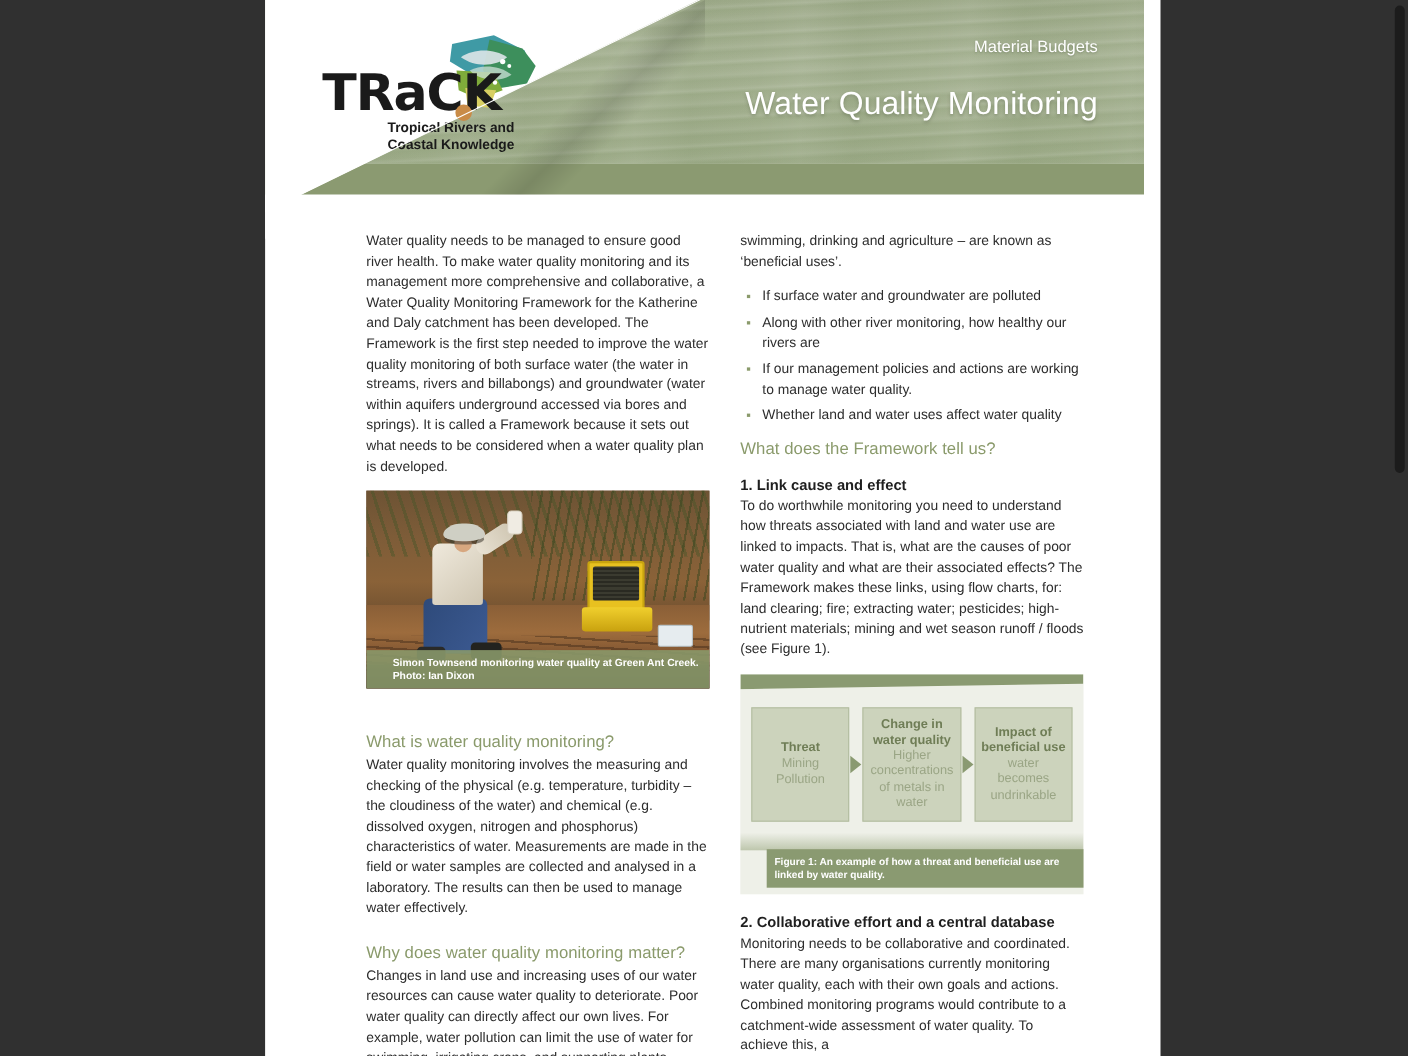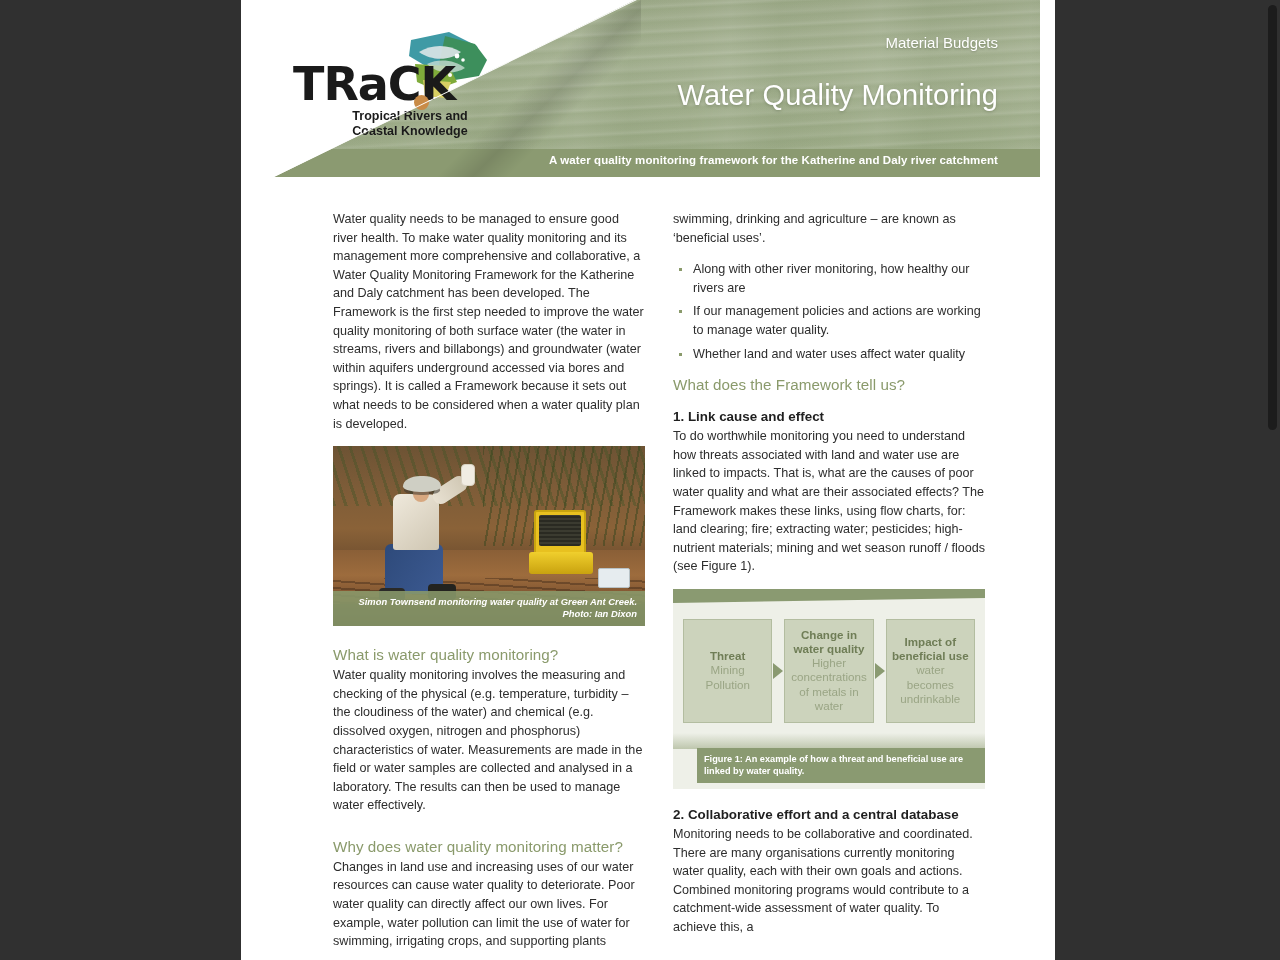--- a/index.html
+++ b/index.html
@@ -210,24 +210,23 @@
              background: repeating-linear-gradient(0deg,#2a2a22 0 2px,#3b3b30 2px 4px); }
   #ph-case2{ left:196px; top:106px; width:64px; height:22px; border-radius:3px;
              background: linear-gradient(180deg,#f0cf2d,#c9a20f); }
   #ph-box  { left:265px; top:122px; width:32px; height:20px; border-radius:2px;
              background:#e6ecef; border:1px solid #b8c2c6; }
   #photo-caption {
     position: absolute; left: 0; bottom: 0;
     width: 312px;
     background: rgba(138,154,107,0.88);
     color: #ffffff;
-    font-size: 9.4px; font-style: italic; font-weight: bold;
+    font-size: 9.4px; font-weight: bold;
     line-height: 12px;
-    padding: 5px 8px 6px 1px;
-    text-align: right;
+    padding: 5px 8px 6px 24px;
   }
 
   
   #flow-figure {
     position: relative;
     margin: 8px 0 14px 0;
     width: 312px; height: 200px;
     background: #eef0e8;
     overflow: hidden;
   }
@@ -274,21 +273,20 @@
 
 <div id="viewer">
 
   <div id="page">
 
     <div id="header-band"></div>
     <div id="header-subbar"></div>
 
     <div id="kicker">Material Budgets</div>
     <h1 id="doc-title">Water Quality Monitoring</h1>
-    <div id="subbar-text">A water quality monitoring framework for the Katherine and Daly river catchment</div>
 
     <div id="fold-white"></div>
     <div id="fold-shadow"></div>
     <div id="fold-page-cover"></div>
 
     <div id="logo">
       <svg id="logo-mark" width="85" height="78" viewBox="0 0 85 78">
         <path d="M6 10 L44 2 L72 16 L78 34 L56 44 L24 38 L4 26 Z" fill="#3f9aa5"></path>
         <path d="M40 6 L70 14 L82 30 L74 46 L50 50 L34 34 Z" fill="#3d8f5c"></path>
         <path d="M10 34 L44 36 L52 52 L30 60 L12 52 Z" fill="#7fab3a"></path>
@@ -335,33 +333,34 @@
             <div class="ph" id="ph-hat"></div>
             <div class="ph" id="ph-boot1"></div>
             <div class="ph" id="ph-boot2"></div>
             <div id="photo-caption">
               <span>Simon Townsend monitoring water quality at Green Ant Creek.</span><br>
               <span>Photo: Ian Dixon</span>
             </div>
           </div>
         </div>
 
-        <h2 class="section" style="margin-top:20px">What is water quality monitoring?</h2>
+        <h2 class="section" style="margin-top:40px">What is water quality monitoring?</h2>
         <p class="body">Water quality monitoring involves the measuring and checking of the physical (e.g. temperature, turbidity – the cloudiness of the water) and chemical (e.g. dissolved oxygen, nitrogen and phosphorus) characteristics of water. Measurements are made in the field or water samples are collected and analysed in a laboratory. The results can then be used to manage water effectively.</p>
 
         <h2 class="section" style="margin-top:23px">Why does water quality monitoring matter?</h2>
         <p class="body">Changes in land use and increasing uses of our water resources can cause water quality to deteriorate. Poor water quality can directly affect our own lives. For example, water pollution can limit the use of water for swimming, irrigating crops, and supporting plants</p>
       </div>
 
       <div class="col" id="col-right">
 
         <p class="body">swimming, drinking and agriculture – are known as ‘beneficial uses’.</p>
 
 
         <ul class="bullets">
+          <li>If surface water and groundwater are polluted</li>
           <li>Along with other river monitoring, how healthy our rivers are</li>
           <li>If our management policies and actions are working to manage water quality.</li>
           <li>Whether land and water uses affect water quality</li>
         </ul>
 
         <h2 class="section" style="margin-top:10px">What does the Framework tell us?</h2>
 
         <h3 class="sub" style="margin-top:16px">1. Link cause and effect</h3>
         <p class="body">To do worthwhile monitoring you need to understand how threats associated with land and water use are linked to impacts. That is, what are the causes of poor water quality and what are their associated effects? The Framework makes these links, using flow charts, for: land clearing; fire; extracting water; pesticides; high-nutrient materials; mining and wet season runoff / floods (see Figure 1).</p>
 

